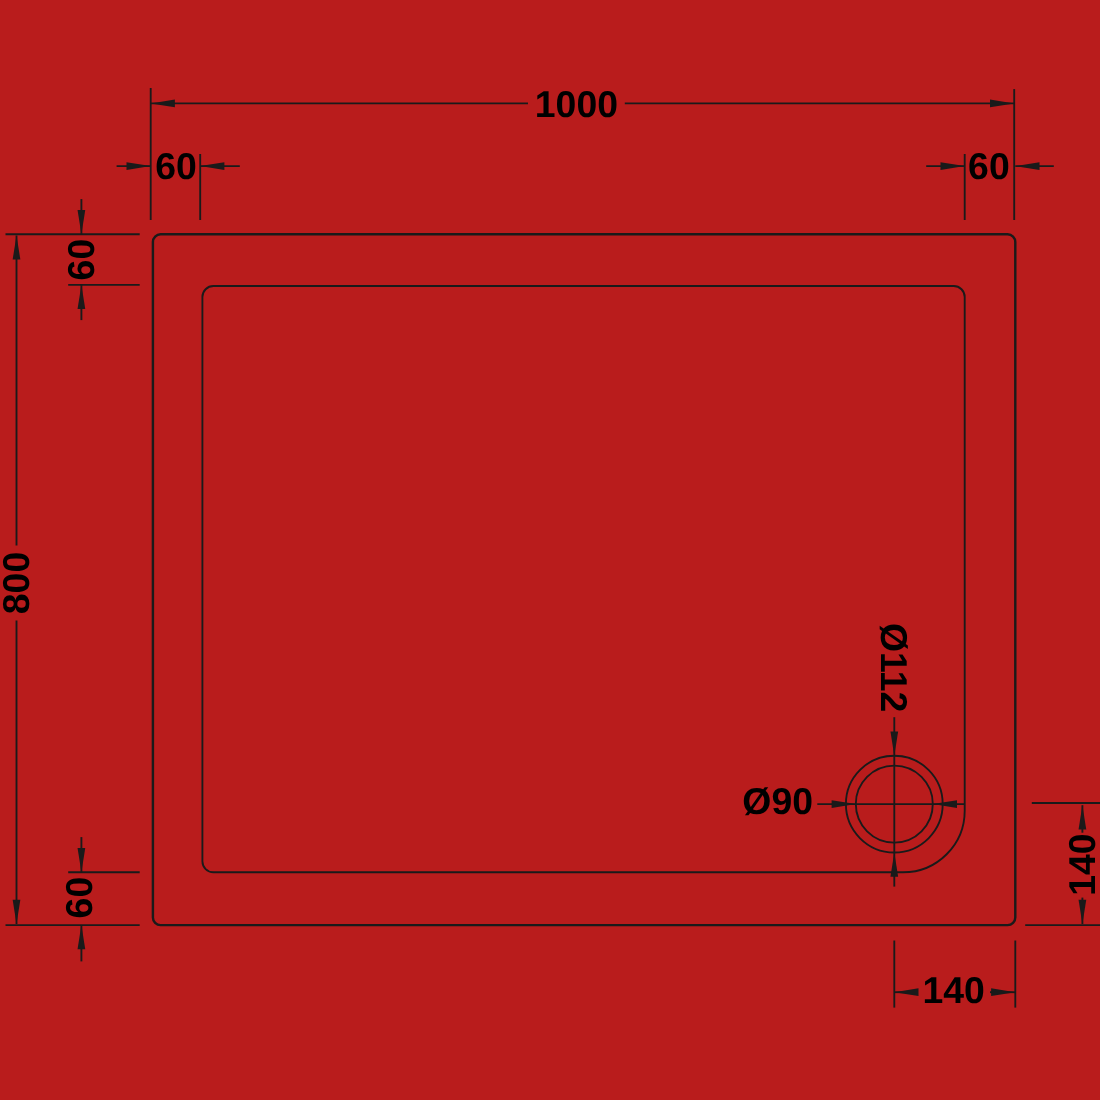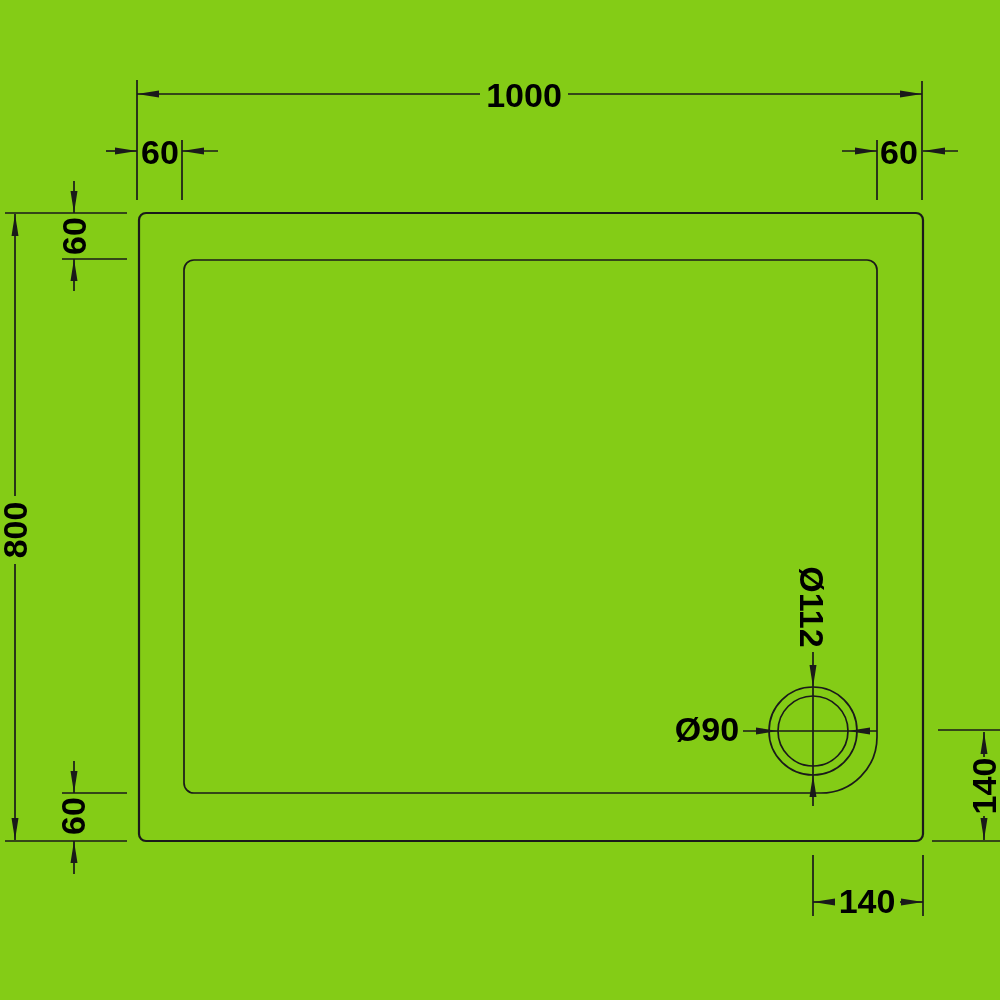--- a/index.html
+++ b/index.html
@@ -4,21 +4,21 @@
 <style>
   html, body {
     margin: 0;
     padding: 0;
     background: #ffffff;
   }
   .canvas {
     position: relative;
     width: 1000px;
     height: 1000px;
-    background: #84cc16;
+    background: #b91c1c;
     font-family: "Liberation Sans", "DejaVu Sans", sans-serif;
   }
   svg { display: block; }
   .dim-text {
     font-family: "Liberation Sans", "DejaVu Sans", sans-serif;
     font-size: 34px;
     font-weight: bold;
     fill: #000000;
   }
   .outline   { fill: none; stroke: #1a1a1a; stroke-width: 2.2; }

